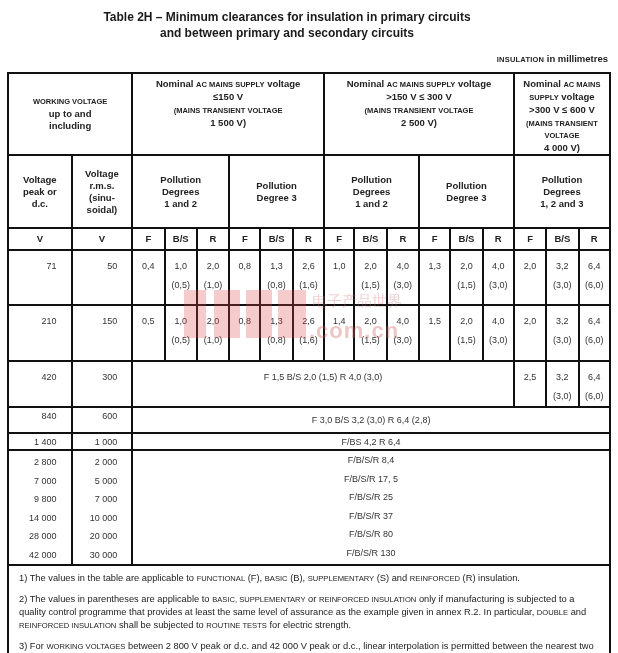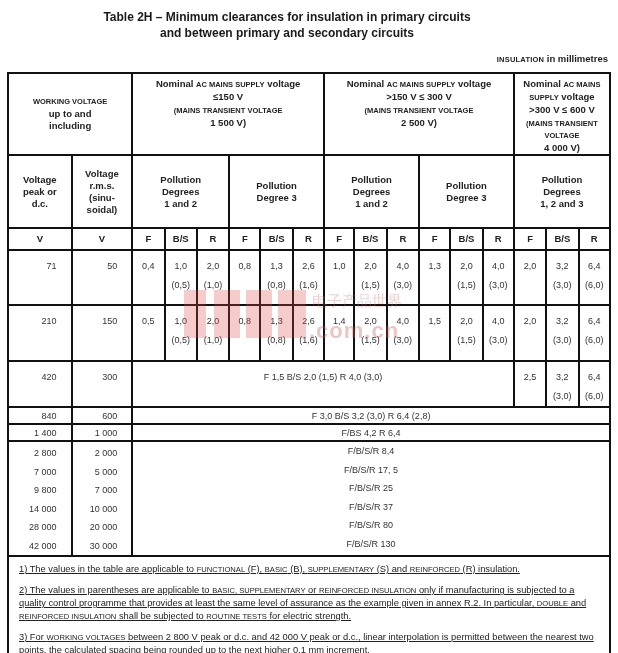--- a/index.html
+++ b/index.html
@@ -15,28 +15,28 @@
   .hdr { font-weight: bold; color: #222; line-height: 12px; font-size: 9.5px; }
   .sc { font-size: 7.5px; }
   .hdr-top { height: 82px; }
   .hdr-mid { height: 73px; }
   .hdr-unit { height: 22px; }
   .num { color: #333; font-size: 9px; vertical-align: top !important; padding-top: 6px !important; line-height: 19px; }
   .num.r { text-align: right; padding-right: 14px; }
   .r1 { height: 55px; }
   .r2 { height: 56px; }
   .r3 { height: 37px; }
-  .r4 { height: 17px; padding-left: 35px; }
+  .r4 { height: 26px; padding-left: 35px; }
   .r5 { height: 17px; }
   td.span { color: #333; font-size: 9px; }
   .multi { line-height: 18.5px; padding-top: 2px; padding-bottom: 2px; vertical-align: top !important; }
   .multi div { white-space: nowrap; }
   .notes td { text-align: left !important; padding: 6px 10px 6px 10px !important; font-size: 9.3px;
               color: #222; line-height: 12px; vertical-align: top; }
-  .notes p { margin: 0 0 8px 0; text-decoration: underline; }
+  .notes p { margin: 0 0 8px 0; }
   .notes p:last-child { margin-bottom: 0; }
   .notes .sc { font-size: 7.6px; }
   .watermark { position: absolute; left: 184px; top: 290px; width: 275px; height: 56px; pointer-events: none; }
   .wm-block { position: absolute; top: 0; height: 48px; background: rgba(220,70,70,0.28); }
   .wm-text { position: absolute; left: 125px; top: 28px; font-size: 22px; font-weight: bold;
              color: rgba(200,90,90,0.35); letter-spacing: 1px; }
   .wm-cn { position: absolute; left: 128px; top: 2px; font-size: 15px; color: rgba(200,120,120,0.35); }
 </style>
 </head>
 <body>

